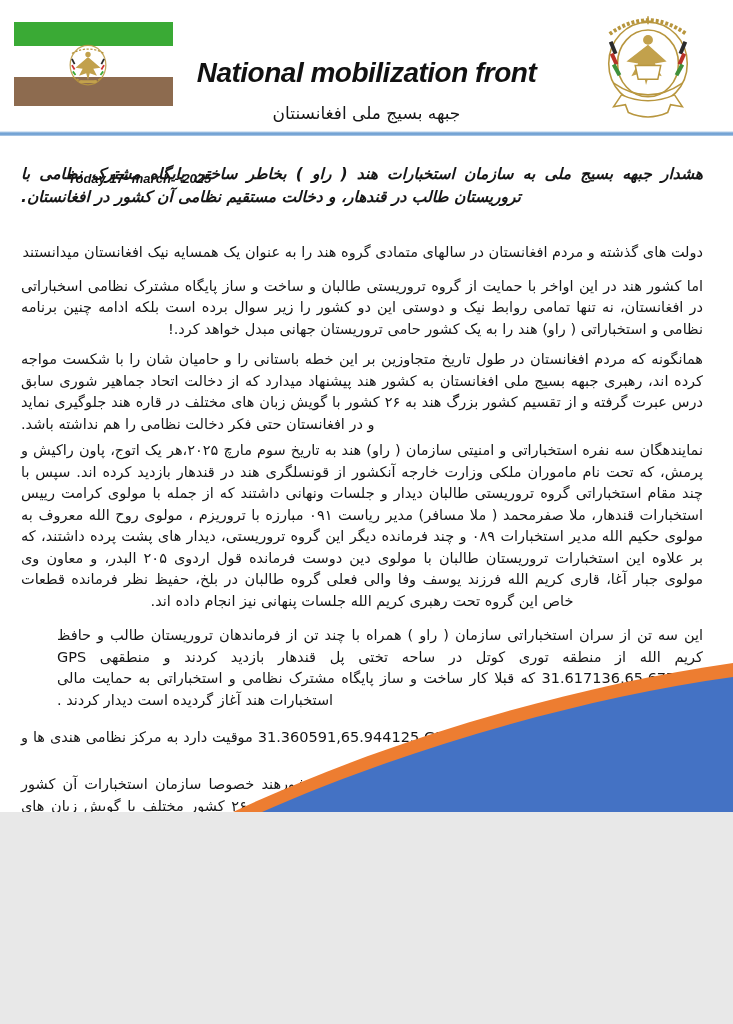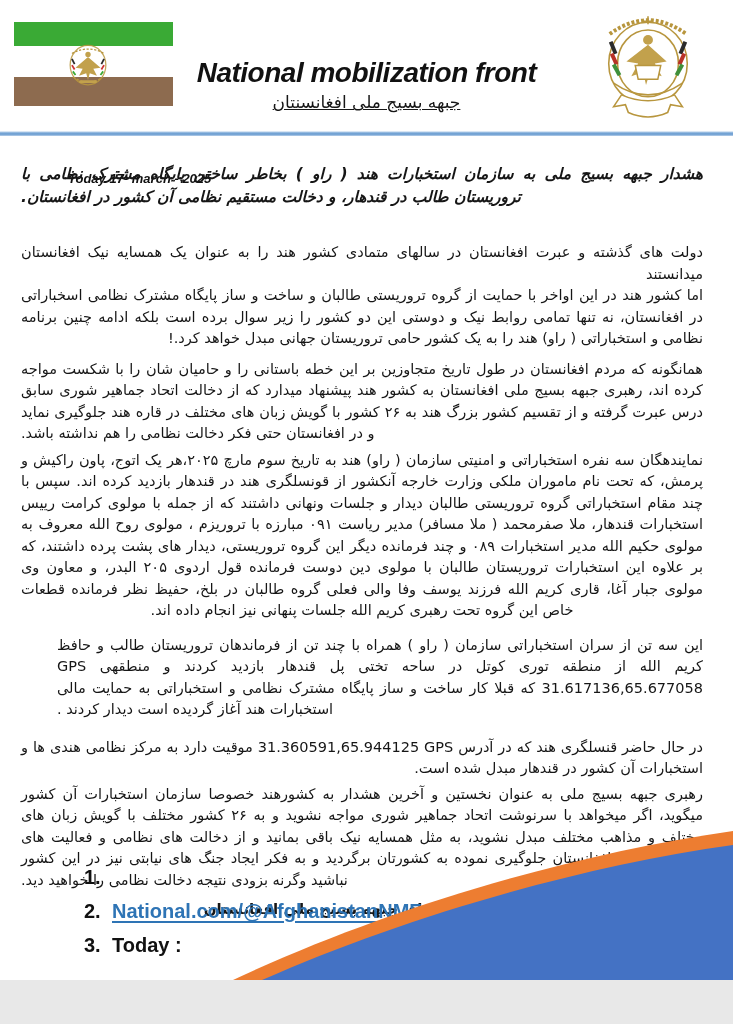--- a/index.html
+++ b/index.html
@@ -1,53 +1,53 @@
 <!DOCTYPE html>
 <html style="--flag_green: #3aaa35; --flag_brown: #8d6b4f; --emblem_gold: #b8963e; --rule_blue: #6398ce; --link_blue: #2e74b5; --swoosh_blue: #4472c4; --swoosh_orange: #ed7d31; --text_black: #161616;"><head>
 <meta charset="utf-8">
 <style>
   html,body{margin:0;padding:0;background:#e8e8e8;}
   .page{
-    position:relative;width:733px;height:980px;background:#ffffff;
+    position:relative;width:733px;height:812px;background:#ffffff;
     margin:0 auto;overflow:hidden;
     font-family:"DejaVu Sans",sans-serif;color:var(--text_black,#161616);
   }
   
   .flag{position:absolute;left:14px;top:22px;width:159px;height:84px;}
   .flag .stripe{width:100%;}
   .stripe-green{height:24px;background:var(--flag_green,#3aaa35);}
   .stripe-white{height:31px;background:#ffffff;}
   .stripe-brown{height:29px;background:var(--flag_brown,#8d6b4f);}
   .flag-emblem{position:absolute;left:47px;top:19px;width:54px;height:50px;}
   .title-block{position:absolute;left:150px;right:150px;top:58px;text-align:center;}
   .main-title{
     margin:0;font:italic 700 28px/1.05 "Liberation Sans",sans-serif;
     letter-spacing:-0.5px;color:#111;white-space:nowrap;
   }
-  .sub-title{margin:5px 0 0 0;font-size:17px;direction:rtl;text-decoration:underline;}
+  .sub-title{margin:16px 0 0 0;font-size:17px;direction:rtl;}
   .right-emblem{position:absolute;left:594px;top:4px;width:108px;height:114px;}
   .header-rule{
     position:absolute;left:0;top:131px;width:733px;height:5px;
     background:linear-gradient(180deg,#ffffff 0%,#9dbfe2 25%,var(--rule_blue,#6398ce) 60%,#b9d0ea 100%);
   }
   .date-line{position:absolute;left:68px;top:141px;font:italic 700 13px "Liberation Sans",sans-serif;color:#111;margin-top:30px;}
   
   .doc-body{
     position:absolute;left:21px;right:30px;top:163px;
     direction:rtl;font-size:14.5px;
   }
   .doc-heading{
     margin:0;font-weight:700;font-style:italic;font-size:15.5px;line-height:23px;
     text-align:justify;text-align-last:left;
   }
   .doc-p{margin:0;line-height:21.5px;text-align:justify;text-align-last:right;}
   .last-left{text-align-last:left;}
   .last-center{text-align-last:center;}
   .p1{margin-top:33px;}
-  .p2{margin-top:0;}
+  .p2{margin-top:12px;}
   .p3{margin-top:9px;}
   .section-heading{margin:7px 0 0 0;font-size:15px;font-weight:700;text-align:right;line-height:22px;}
   .p4{margin-top:5px;}
   .p5{margin-top:13px;margin-left:36px;}
   .p6{margin-top:16px;}
   .p7{margin-top:4px;}
   .footer-heading{margin:7px 0 0 0;font-size:15px;font-weight:700;text-align:center;line-height:22px;}
   
   .links{position:absolute;left:84px;top:866px;direction:ltr;font-family:"Liberation Sans",sans-serif;}
   .link-row{display:flex;align-items:baseline;margin-bottom:11px;font-size:20px;}
@@ -115,21 +115,21 @@
       <path d="M42,62 h26 l-3,14 h-20 Z" fill="#ffffff" stroke="#b8963e" stroke-width="1.5"></path>
     </g>
     <path d="M28,92 q27,12 54,0 l8,12 -12,-2 -3,8 q-20,9 -40,0 l-3,-8 -12,2 Z" fill="#ffffff" stroke="#b8963e" stroke-width="1.6"></path>
   </svg>
 
   <div class="header-rule"></div>
   <div class="date-line">Today 17- march - 2025</div>
 
   <main class="doc-body">
     <h2 class="doc-heading">هشدار جبهه بسیج ملی به سازمان استخبارات هند ( راو ) بخاطر ساختن پایگاه مشترک نظامی با تروریستان طالب در قندهار، و دخالت مستقیم نظامی آن کشور در افغانستان.</h2>
-    <p class="doc-p p1">دولت های گذشته و عبرت افغانستان در سالهای متمادی کشور هند را به عنوان یک همسایه نیک افغانستان میدانستند</p>
+    <p class="doc-p p1">دولت های گذشته و مردم افغانستان در سالهای متمادی گروه هند را به عنوان یک همسایه نیک افغانستان میدانستند</p>
     <p class="doc-p p2">اما کشور هند در این اواخر با حمایت از گروه تروریستی طالبان و ساخت و ساز پایگاه مشترک نظامی اسخباراتی در افغانستان، نه تنها تمامی روابط نیک و دوستی این دو کشور را زیر سوال برده است بلکه ادامه چنین برنامه نظامی و استخباراتی ( راو) هند را به یک کشور حامی تروریستان جهانی مبدل خواهد کرد.!</p>
     <p class="doc-p p3 last-left">همانگونه که مردم افغانستان در طول تاریخ متجاوزین بر این خطه باستانی را و حامیان شان را با شکست مواجه کرده اند، رهبری جبهه بسیج ملی افغانستان به کشور هند پیشنهاد میدارد که از دخالت اتحاد جماهیر شوری سابق درس عبرت گرفته و از تقسیم کشور بزرگ هند به ۲۶ کشور با گویش زبان های مختلف در قاره هند جلوگیری نماید و در افغانستان حتی فکر دخالت نظامی را هم نداشته باشد.</p>
     <p class="doc-p p4 last-center">نمایندهگان سه نفره استخباراتی و امنیتی سازمان ( راو) هند به تاریخ سوم مارچ ۲۰۲۵،هر یک اتوج، پاون راکیش و پرمش، که تحت نام ماموران ملکی وزارت خارجه آنکشور از قونسلگری هند در قندهار بازدید کرده اند. سپس با چند مقام استخباراتی گروه تروریستی طالبان دیدار و جلسات ونهانی داشتند که از جمله با مولوی کرامت رییس استخبارات قندهار، ملا صفرمحمد ( ملا مسافر) مدیر ریاست ۰۹۱ مبارزه با تروریزم ، مولوی روح الله معروف به مولوی حکیم الله مدیر استخبارات ۰۸۹ و چند فرمانده دیگر این گروه تروریستی، دیدار های پشت پرده داشتند، که بر علاوه این استخبارات تروریستان طالبان با مولوی دین دوست فرمانده قول اردوی ۲۰۵ البدر، و معاون وی مولوی جبار آغا، قاری کریم الله فرزند یوسف وفا والی فعلی گروه طالبان در بلخ، حفیظ نظر فرمانده قطعات خاص این گروه تحت رهبری کریم الله جلسات پنهانی نیز انجام داده اند.</p>
     <p class="doc-p p5 last-left">این سه تن از سران استخباراتی سازمان ( راو ) همراه با چند تن از فرماندهان تروریستان طالب و حافظ کریم الله از منطقه توری کوتل در ساحه تختی پل قندهار بازدید کردند و منطقهی GPS 31.617136,65.677058 که قبلا کار ساخت و ساز پایگاه مشترک نظامی و استخباراتی به حمایت مالی استخبارات هند آغاز گردیده است دیدار کردند .</p>
     <p class="doc-p p6">در حال حاضر قنسلگری هند که در آدرس GPS ‏31.360591,65.944125 موقیت دارد به مرکز نظامی هندی ها و استخبارات آن کشور در قندهار مبدل شده است.</p>
     <p class="doc-p p7 last-left">رهبری جبهه بسیج ملی به عنوان نخستین و آخرین هشدار به کشورهند خصوصا سازمان استخبارات آن کشور میگوید، اگر میخواهد با سرنوشت اتحاد جماهیر شوری مواجه نشوید و به ۲۶ کشور مختلف با گویش زبان های مختلف و مذاهب مختلف مبدل نشوید، به مثل همسایه نیک باقی بمانید و از دخالت های نظامی و فعالیت های استخباراتی در افغانستان جلوگیری نموده به کشورتان برگردید و به فکر ایجاد جنگ های نیابتی نیز در این کشور نباشید وگرنه بزودی نتیجه دخالت نظامی را خواهید دید.</p>
     <h3 class="footer-heading">دفتر رسانه های جبهه بسیج ملی افغانستان</h3>
   </main>
 
   <div class="links">

